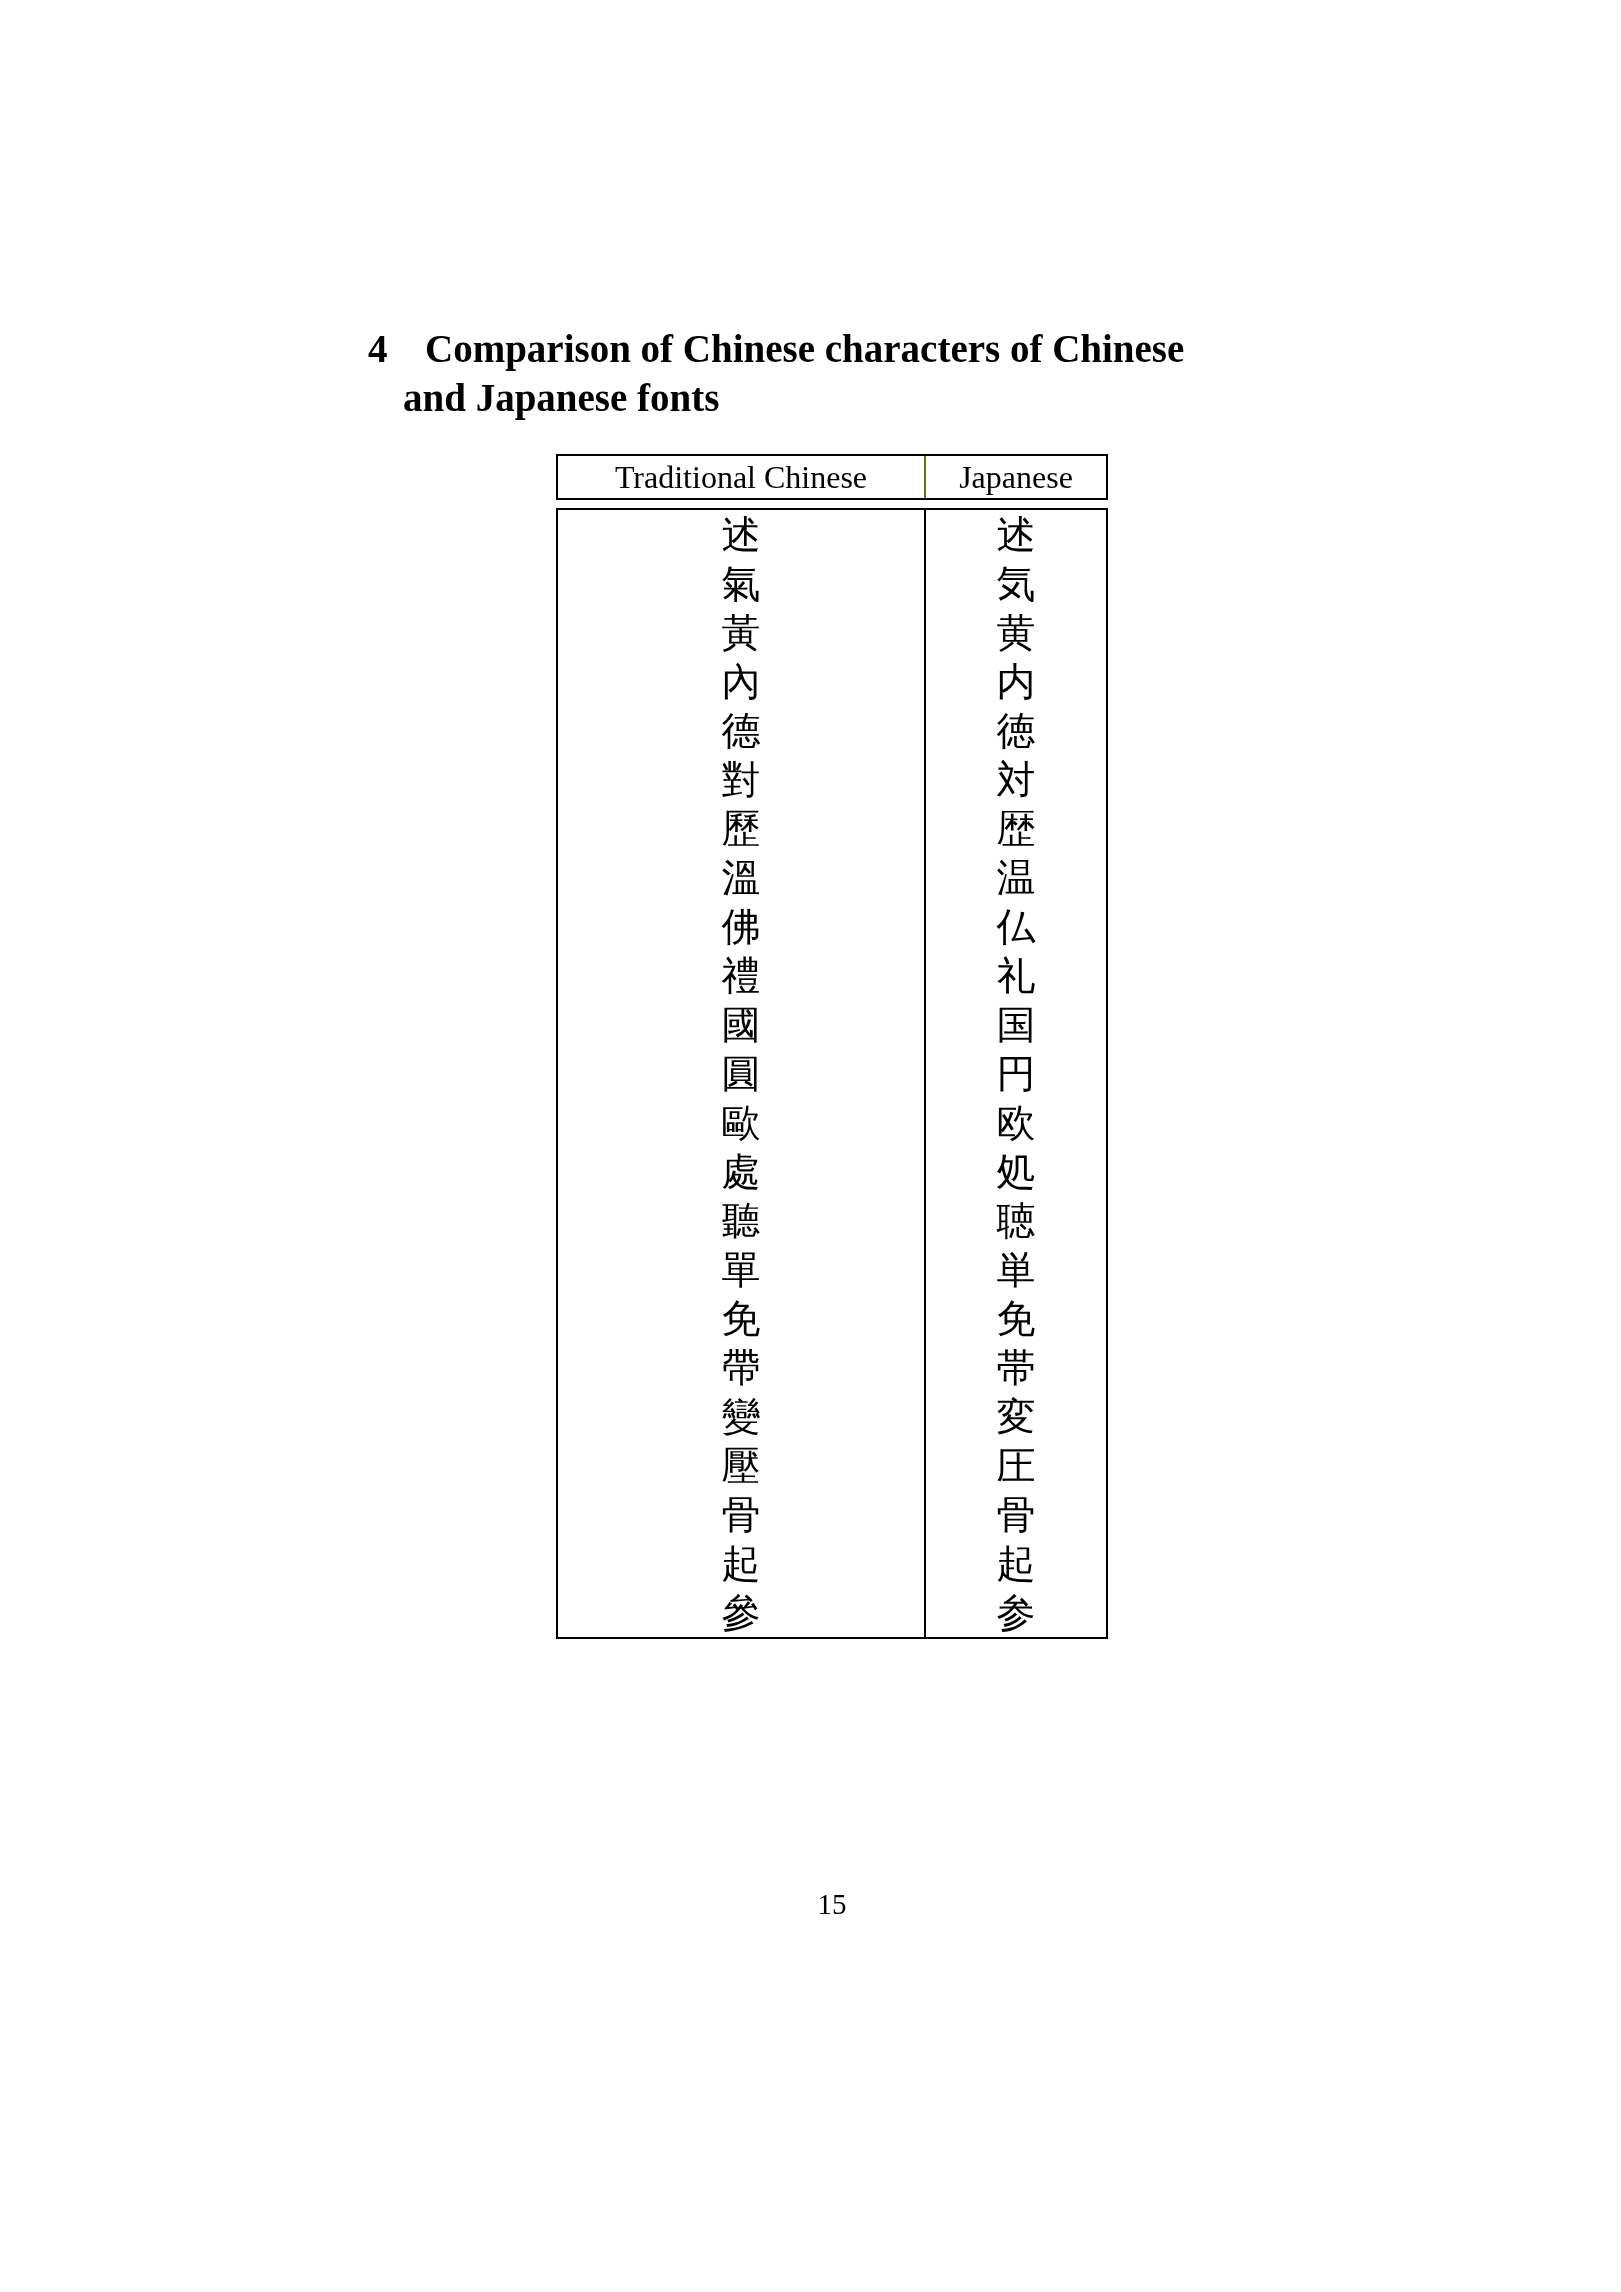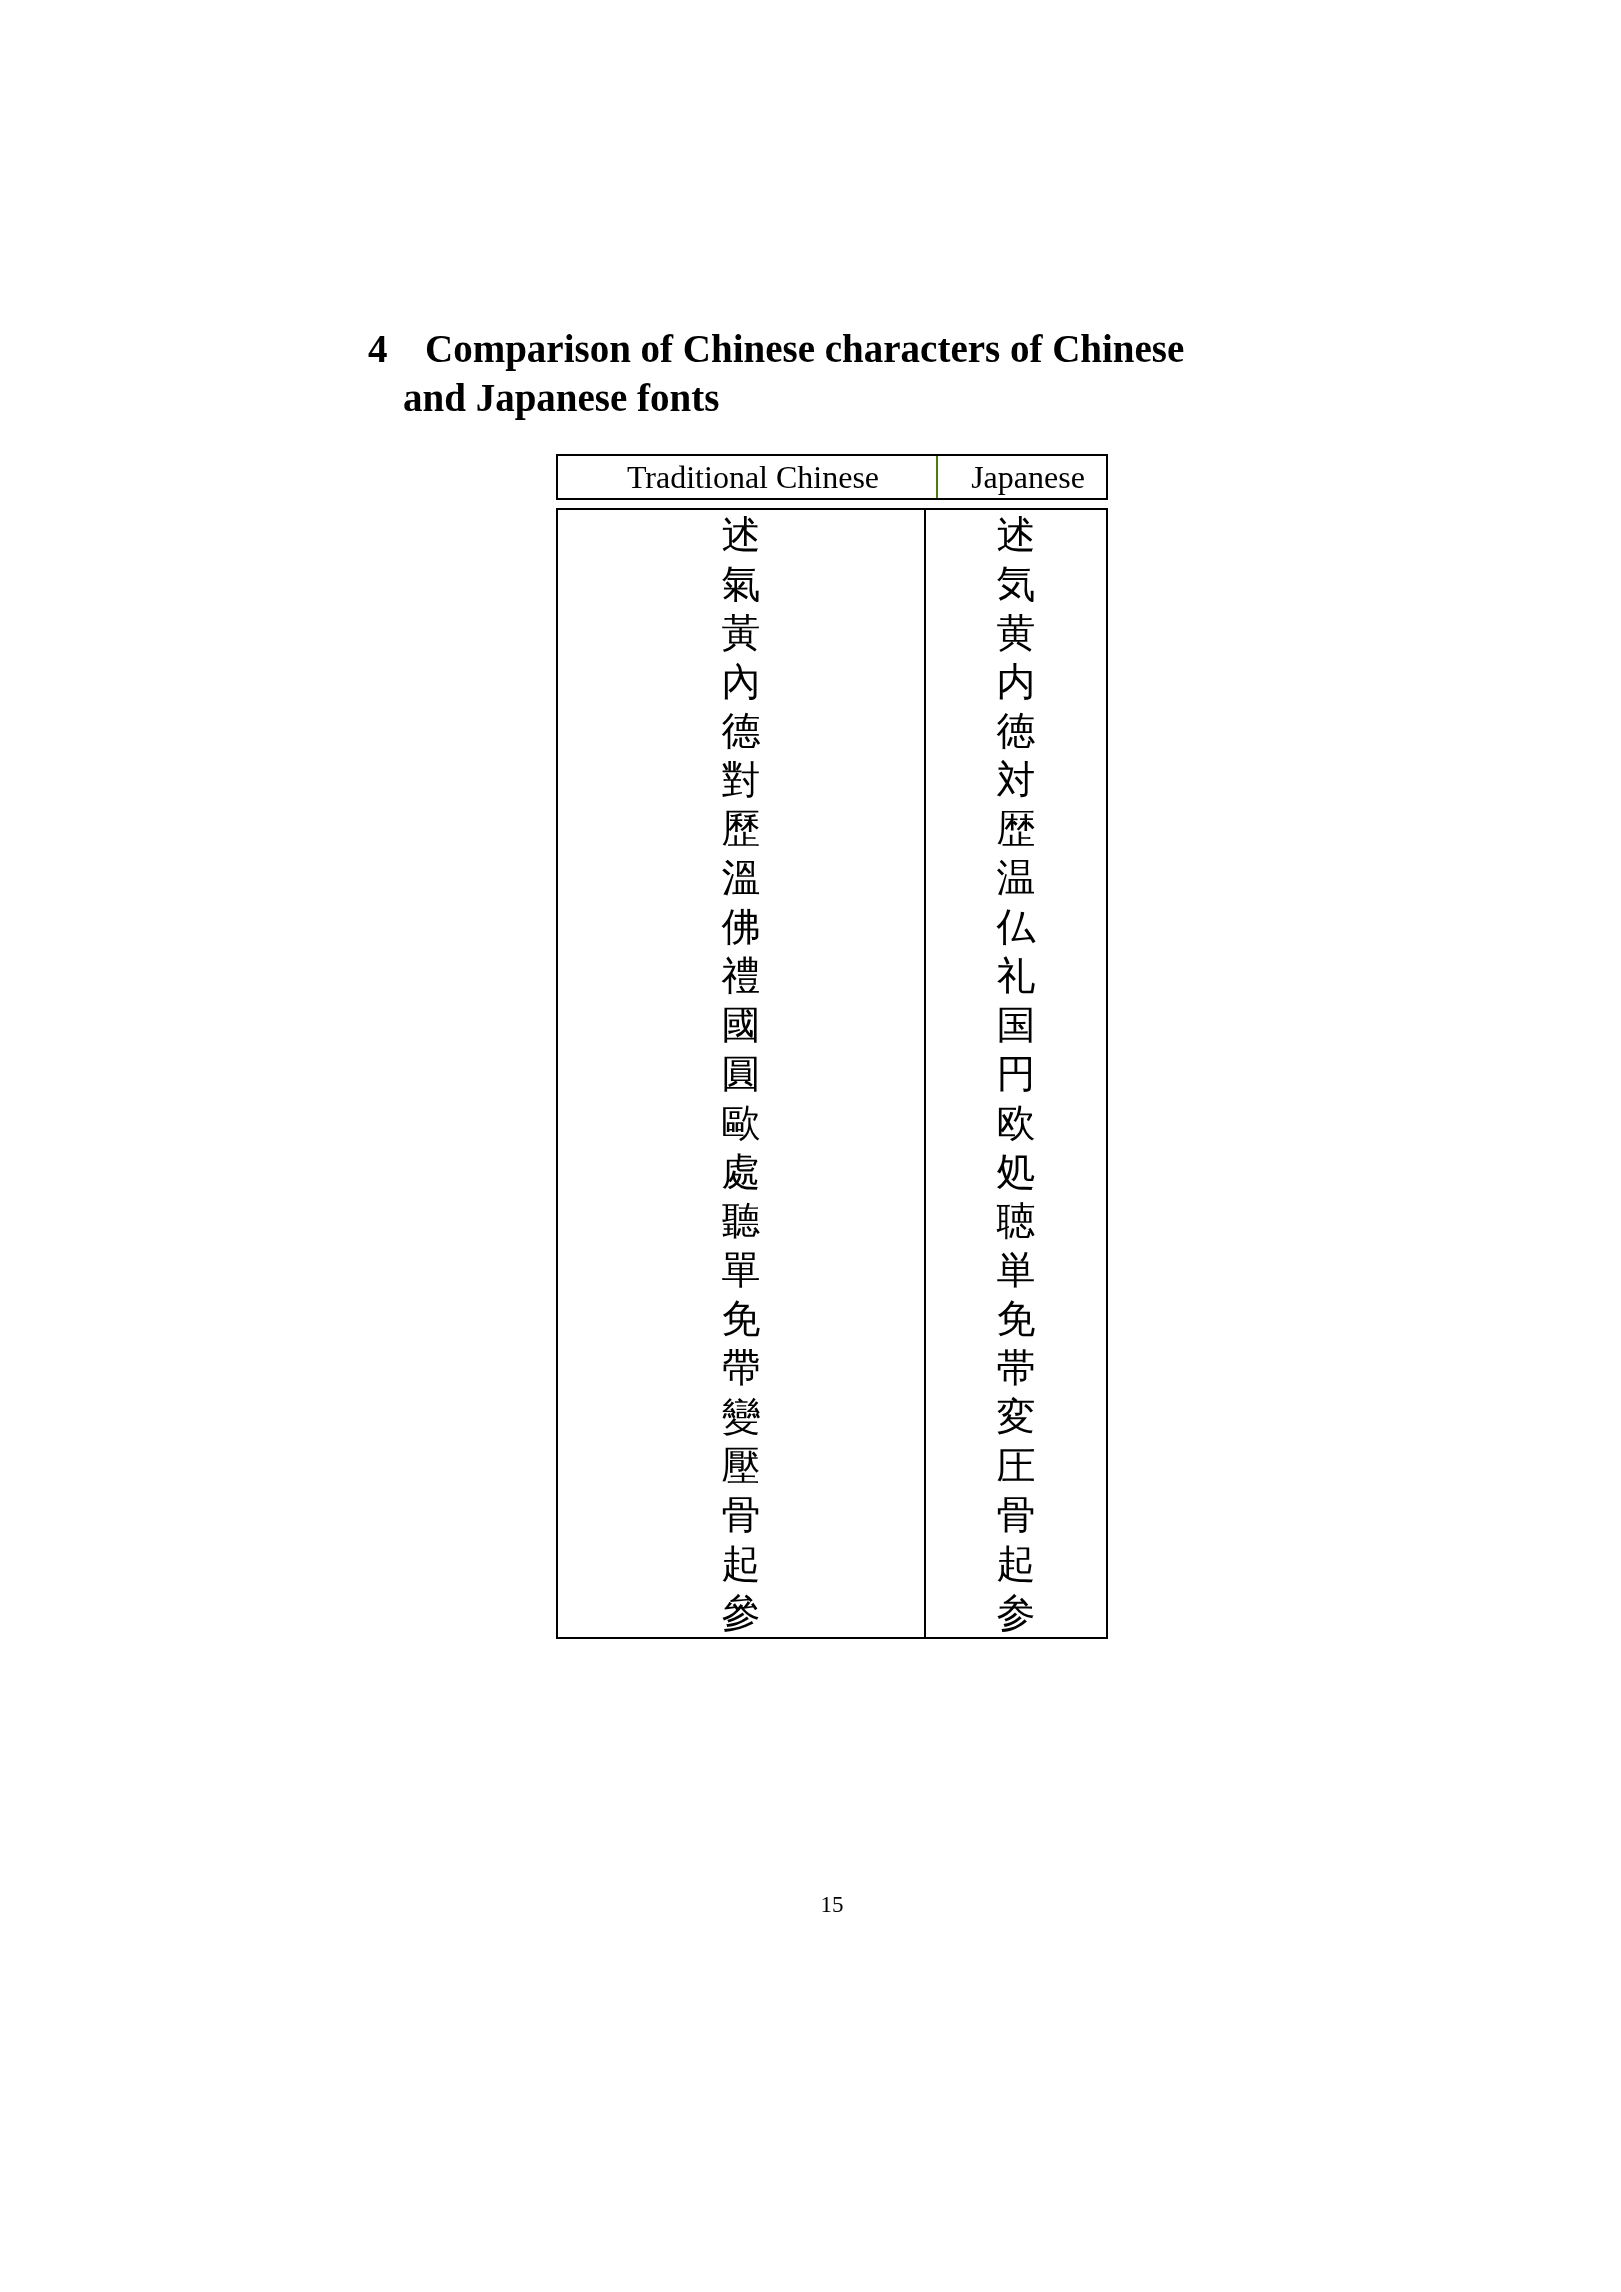--- a/index.html
+++ b/index.html
@@ -41,21 +41,20 @@
     box-sizing: border-box;
     width: 552px;
     height: 46px;
     border: 2px solid #000000;
     display: flex;
   }
   .th {
     font-size: 32px;
     line-height: 42px;
     text-align: center;
-    padding-left: 12px;
   }
   .th-trad { width: 366px; flex: 0 0 366px; }
   .th-jp   { flex: 1; border-left: 2px solid #4d7c0f; }
 
   .tbody {
     box-sizing: border-box;
     width: 552px;
     border: 2px solid #000000;
     margin-top: 7.8px;
   }
@@ -72,21 +71,21 @@
   .cell-trad { width: 366px; flex: 0 0 366px; }
   .cell-jp   { flex: 1; border-left: 2px solid #000000; }
 
   
   .page-number {
     position: absolute;
     left: 556px;
     top: 1887px;
     width: 552px;
     text-align: center;
-    font-size: 23px;
+    font-size: 29px;
     line-height: 35px;
   }
 </style>
 </head>
 <body>
 
 <div class="heading">
   <div class="heading-line1">
     <span class="heading-number">4</span>
     <span>Comparison of Chinese characters of Chinese</span>

